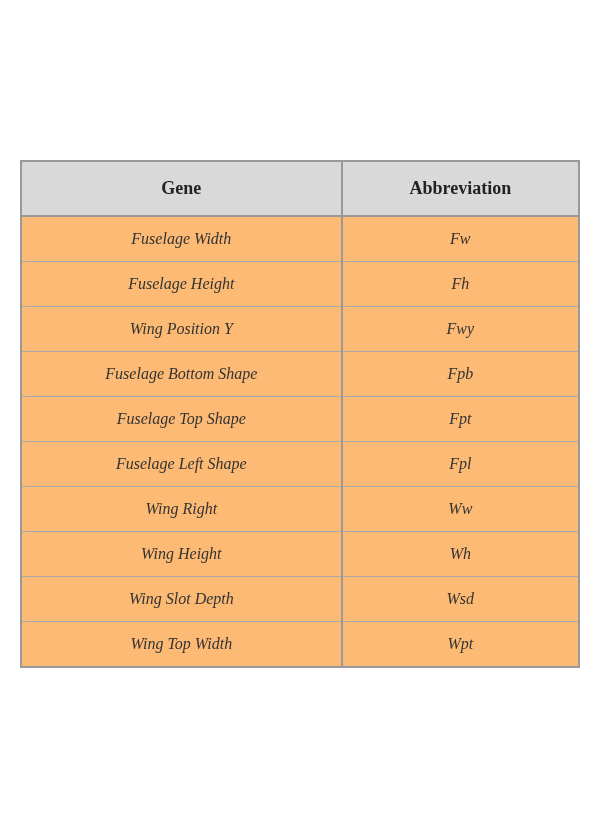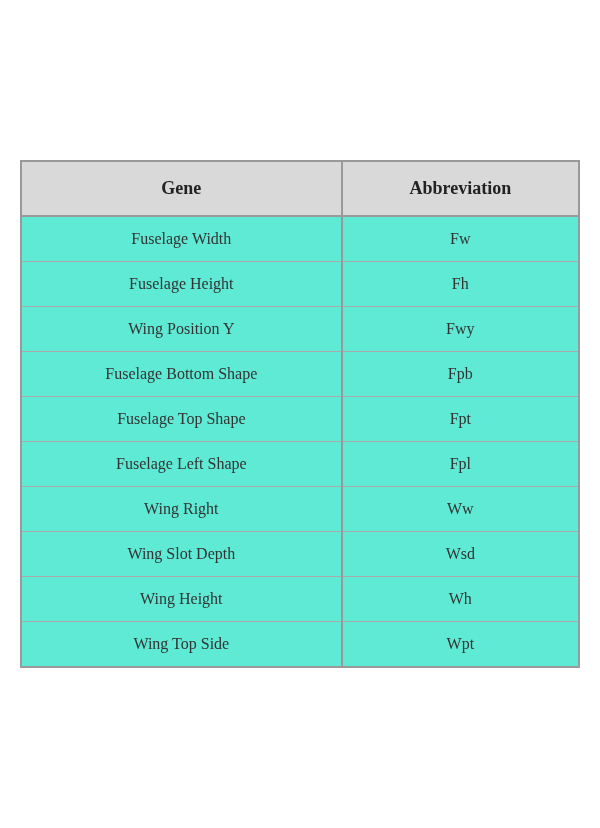--- a/index.html
+++ b/index.html
@@ -14,21 +14,21 @@
       background: #ffffff;
       display: flex;
       align-items: center;
       justify-content: center;
       font-family: Georgia, 'Times New Roman', serif;
     }
 
     .table-container {
       width: 560px;
       border: 2px solid #999999;
-      background: #5eead4;
+      background: #fdba74;
       margin: 20px auto;
     }
 
     table {
       width: 100%;
       border-collapse: collapse;
     }
 
     thead tr {
       background-color: #d9d9d9;
@@ -42,20 +42,21 @@
       border-bottom: 2px solid #999999;
       color: #222222;
     }
 
     thead th:first-child {
       border-right: 2px solid #999999;
     }
 
     tbody tr {
       border-bottom: 1px solid #aaaaaa;
+      font-style: italic;
     }
 
     tbody tr:last-child {
       border-bottom: none;
     }
 
     tbody td {
       padding: 13px 20px;
       font-size: 16px;
       text-align: center;
@@ -100,26 +101,26 @@
         </tr>
         <tr>
           <td>Fuselage Left Shape</td>
           <td>Fpl</td>
         </tr>
         <tr>
           <td>Wing Right</td>
           <td>Ww</td>
         </tr>
         <tr>
+          <td>Wing Height</td>
+          <td>Wh</td>
+        </tr>
+        <tr>
           <td>Wing Slot Depth</td>
           <td>Wsd</td>
         </tr>
         <tr>
-          <td>Wing Height</td>
-          <td>Wh</td>
-        </tr>
-        <tr>
-          <td>Wing Top Side</td>
+          <td>Wing Top Width</td>
           <td>Wpt</td>
         </tr>
       </tbody>
   </table>
 </div>
 
 </body></html>

